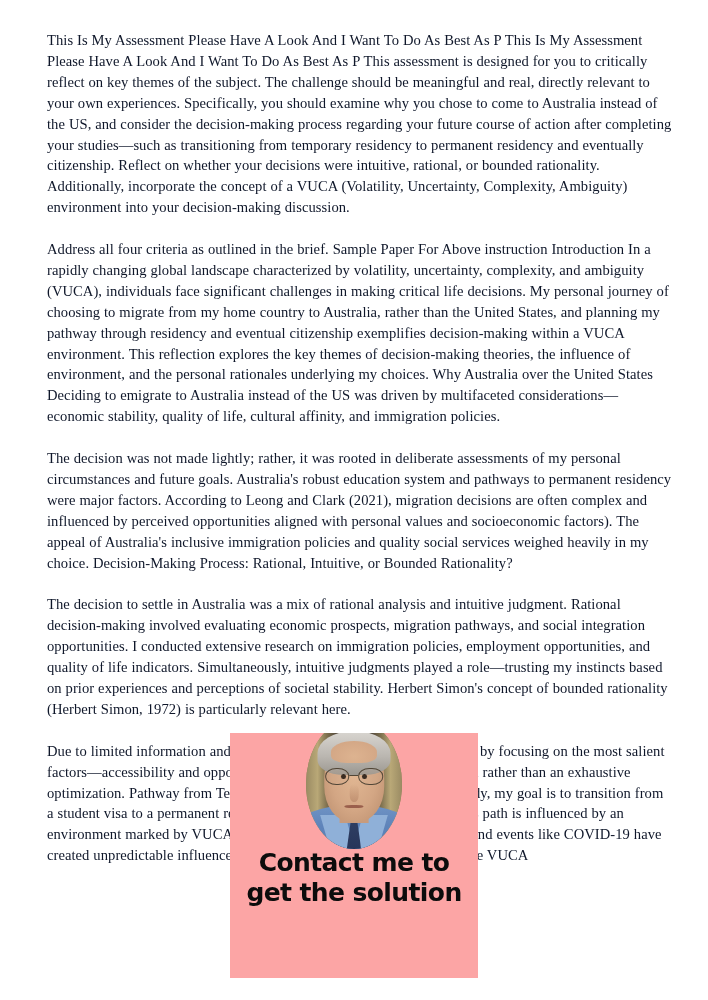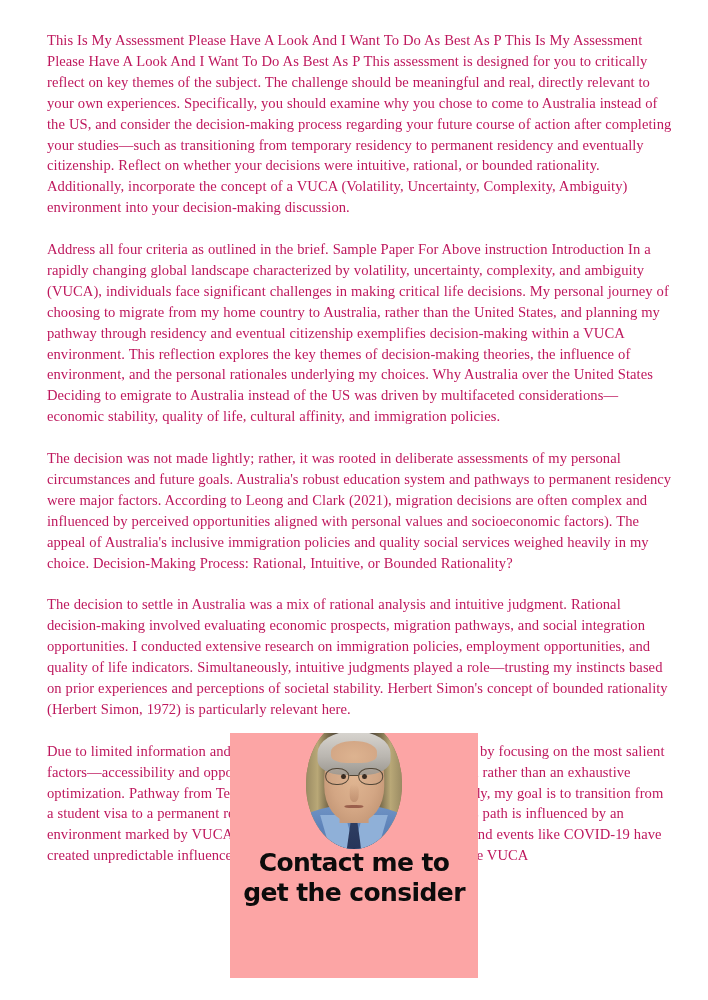--- a/index.html
+++ b/index.html
@@ -28,21 +28,21 @@
     position: absolute;
     left: 47px;
     top: 30px;
     width: 625px;
   }
   .para {
     font-size: 14.6px;
     line-height: 20.9px;
     text-align: left;
     margin: 0 0 20.9px 0;
-    color: #be185d;
+    color: #0f172a;
     letter-spacing: 0.05px;
     word-spacing: 0.2px;
   }
   .para:last-child {
     margin-bottom: 0;
   }
 
   
   #promo-overlay {
     position: absolute;
@@ -276,16 +276,16 @@
         <div class="lens r"></div>
         <div class="bridge"></div>
       </div>
       <div class="eye l"></div>
       <div class="eye r"></div>
       <div class="photo-nose"></div>
       <div class="photo-mouth"></div>
     </div>
 
     <div id="promo-line1">Contact me to</div>
-    <div id="promo-line2">get the consider</div>
+    <div id="promo-line2">get the solution</div>
   </div>
 
 </div>
 
 </body></html>

